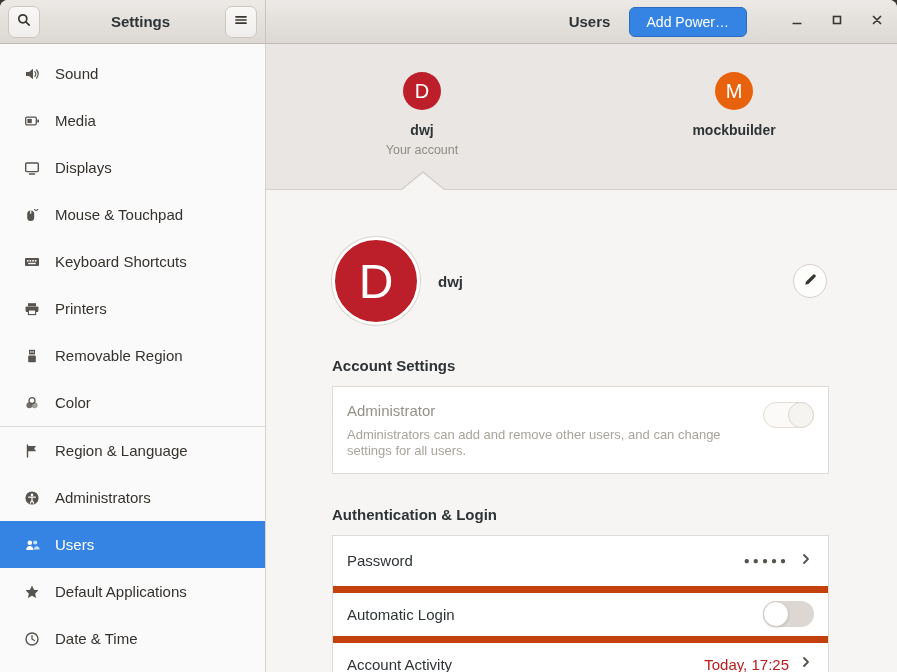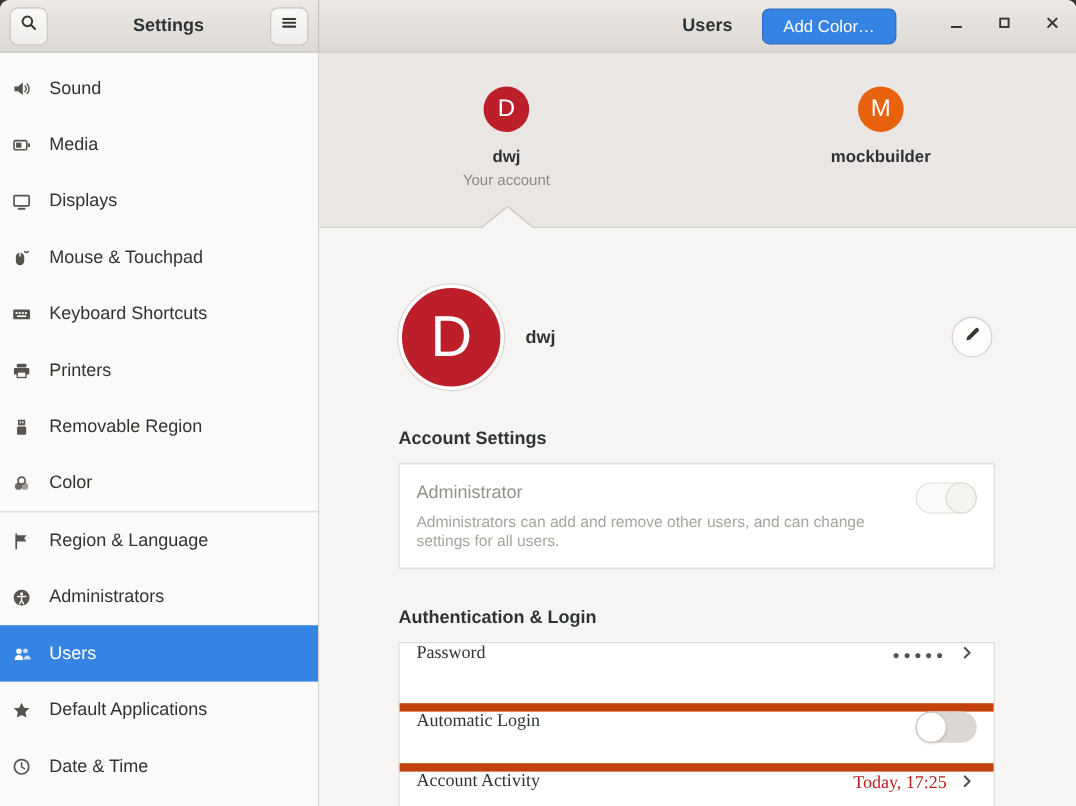--- a/index.html
+++ b/index.html
@@ -17,21 +17,21 @@
   .add-user-btn { position:absolute; right:150px; height:30px; padding:0 17px; border-radius:6px; background:#3584e4; border:1px solid #2b6cbf; color:#fff; font-size:14px; display:flex; align-items:center; }
   .win-controls { position:absolute; right:8px; display:flex; gap:16px; }
   .win-ctl { width:24px; height:24px; display:flex; align-items:center; justify-content:center; border-radius:50%; }
   .win-ctl svg { width:16px; height:16px; stroke:#3a3733; }
 
   
   .body-row { flex:1; display:flex; min-height:0; }
 
   
   .sidebar { width:266px; flex:0 0 266px; background:#fbfafa; border-right:1px solid #d6d2cd; padding-top:6px; overflow:hidden; }
-  .side-item { height:47px; display:flex; align-items:center; padding-left:10px; gap:15px; font-size:15px; color:#35322e; cursor:default; }
+  .side-item { height:47px; display:flex; align-items:center; padding-left:24px; gap:15px; font-size:15px; color:#35322e; cursor:default; }
   .side-item .icn { width:16px; height:16px; color:#57534e; display:flex; }
   .side-item.selected { background:#3584e4; color:#ffffff; }
   .side-item.selected .icn { color:#ffffff; }
   .side-divider { height:1px; background:#ddd9d4; margin:0; }
   .icn svg { width:16px; height:16px; }
 
   
   .main { flex:1; display:flex; flex-direction:column; background:#f6f5f4; min-width:0; }
 
   
@@ -56,21 +56,21 @@
   .edit-btn svg { width:15px; height:15px; fill:#3a3733; }
 
   .section-heading { margin-top:32px; font-size:15px; font-weight:bold; color:#2e3436; }
 
   .card { margin-top:12px; background:#ffffff; border:1px solid #dedad5; }
   .admin-card { padding:11px 14px 13px; display:flex; align-items:flex-start; }
   .admin-text { flex:1; }
   .admin-label { font-size:15px; color:#95918a; margin-top:4px; }
   .admin-desc { font-size:13px; color:#a8a49d; margin-top:8px; max-width:375px; line-height:1.25; }
 
-  .row { height:50px; display:flex; align-items:flex-start; padding:0 14px;font-family:Liberation Serif, serif; }
+  .row { height:50px; display:flex; align-items:center; padding:0 14px; }
   .row + .row { border-top:7px solid #c2410c; }
   .row-label { font-size:15px; color:#2e3436; }
   .row-end { margin-left:auto; display:flex; align-items:center; gap:9px; }
   .dots { font-size:10px; letter-spacing:3px; color:#55524d; }
   .row-value { font-size:15px; color:#b91c1c; }
   .chev svg { width:16px; height:16px; stroke:#55524d; }
 
   
   .toggle { width:51px; height:26px; border-radius:13px; position:relative; }
   .toggle .knob { position:absolute; top:0; width:26px; height:26px; border-radius:50%; }
@@ -100,21 +100,21 @@
       <div class="tb-btn">
         <span class="icn">
           <svg viewBox="0 0 16 16" fill="none" stroke-width="1.7" stroke-linecap="round">
               <path d="M3 4.8h10M3 8h10M3 11.2h10"></path>
             </svg>
         </span>
       </div>
     </div>
     <div class="tb-right">
       <div class="tb-title">Users</div>
-      <button class="add-user-btn">Add Color…</button>
+      <button class="add-user-btn">Add Power…</button>
       <div class="win-controls">
         <div class="win-ctl">
           <span><svg viewBox="0 0 16 16" width="16" height="16" fill="none" stroke-width="1.7">
                 <path d="M3.5 11.5h9"></path>
               </svg></span>
         </div>
         <div class="win-ctl">
           <span><svg viewBox="0 0 16 16" width="16" height="16" fill="none" stroke-width="1.6">
                 <rect x="4.5" y="4.5" width="7" height="7"></rect>
               </svg></span>

